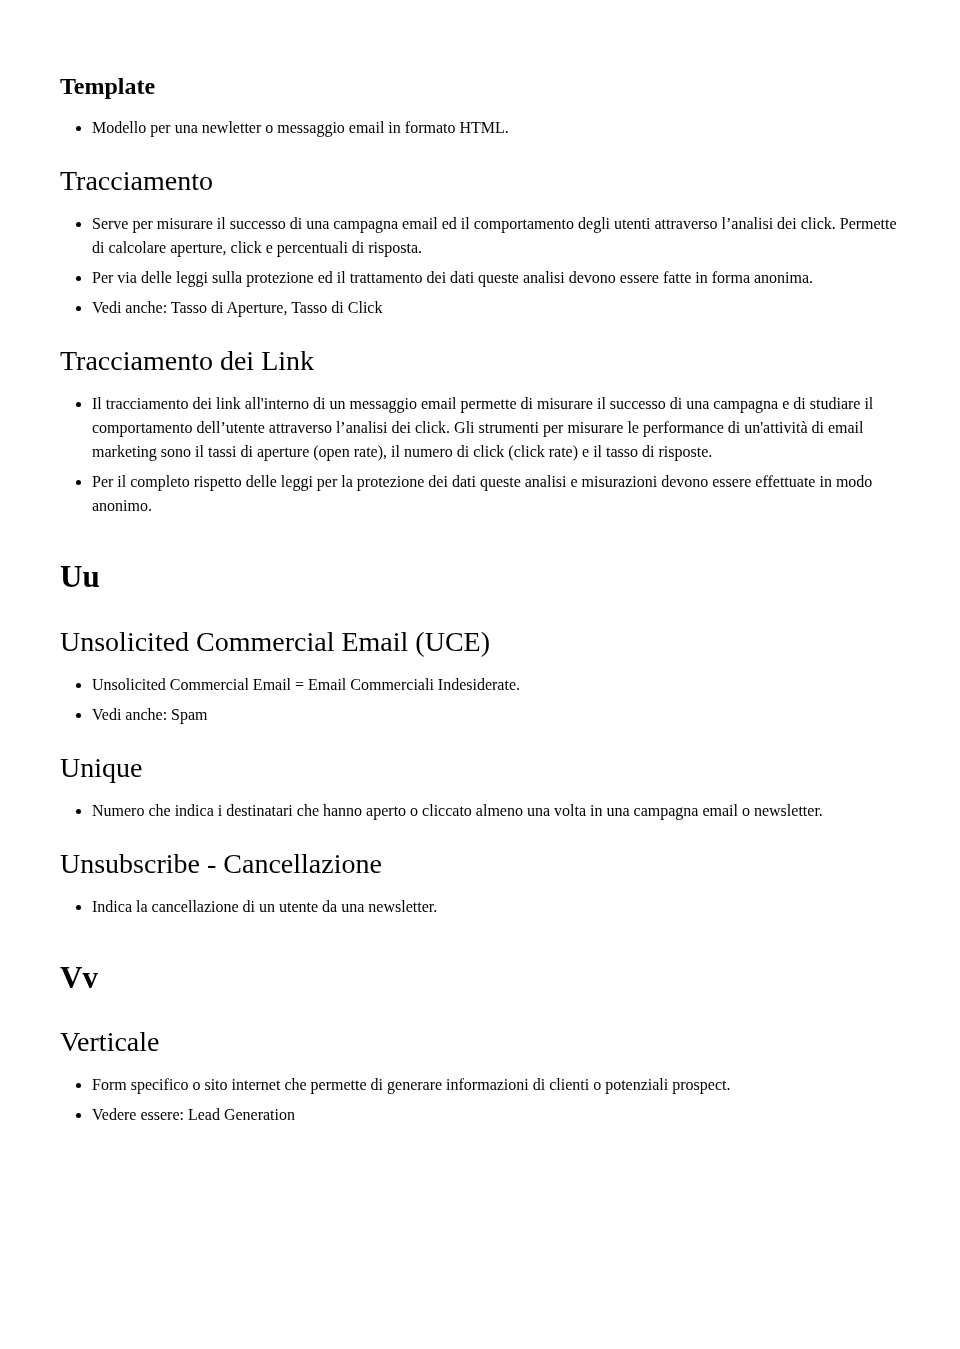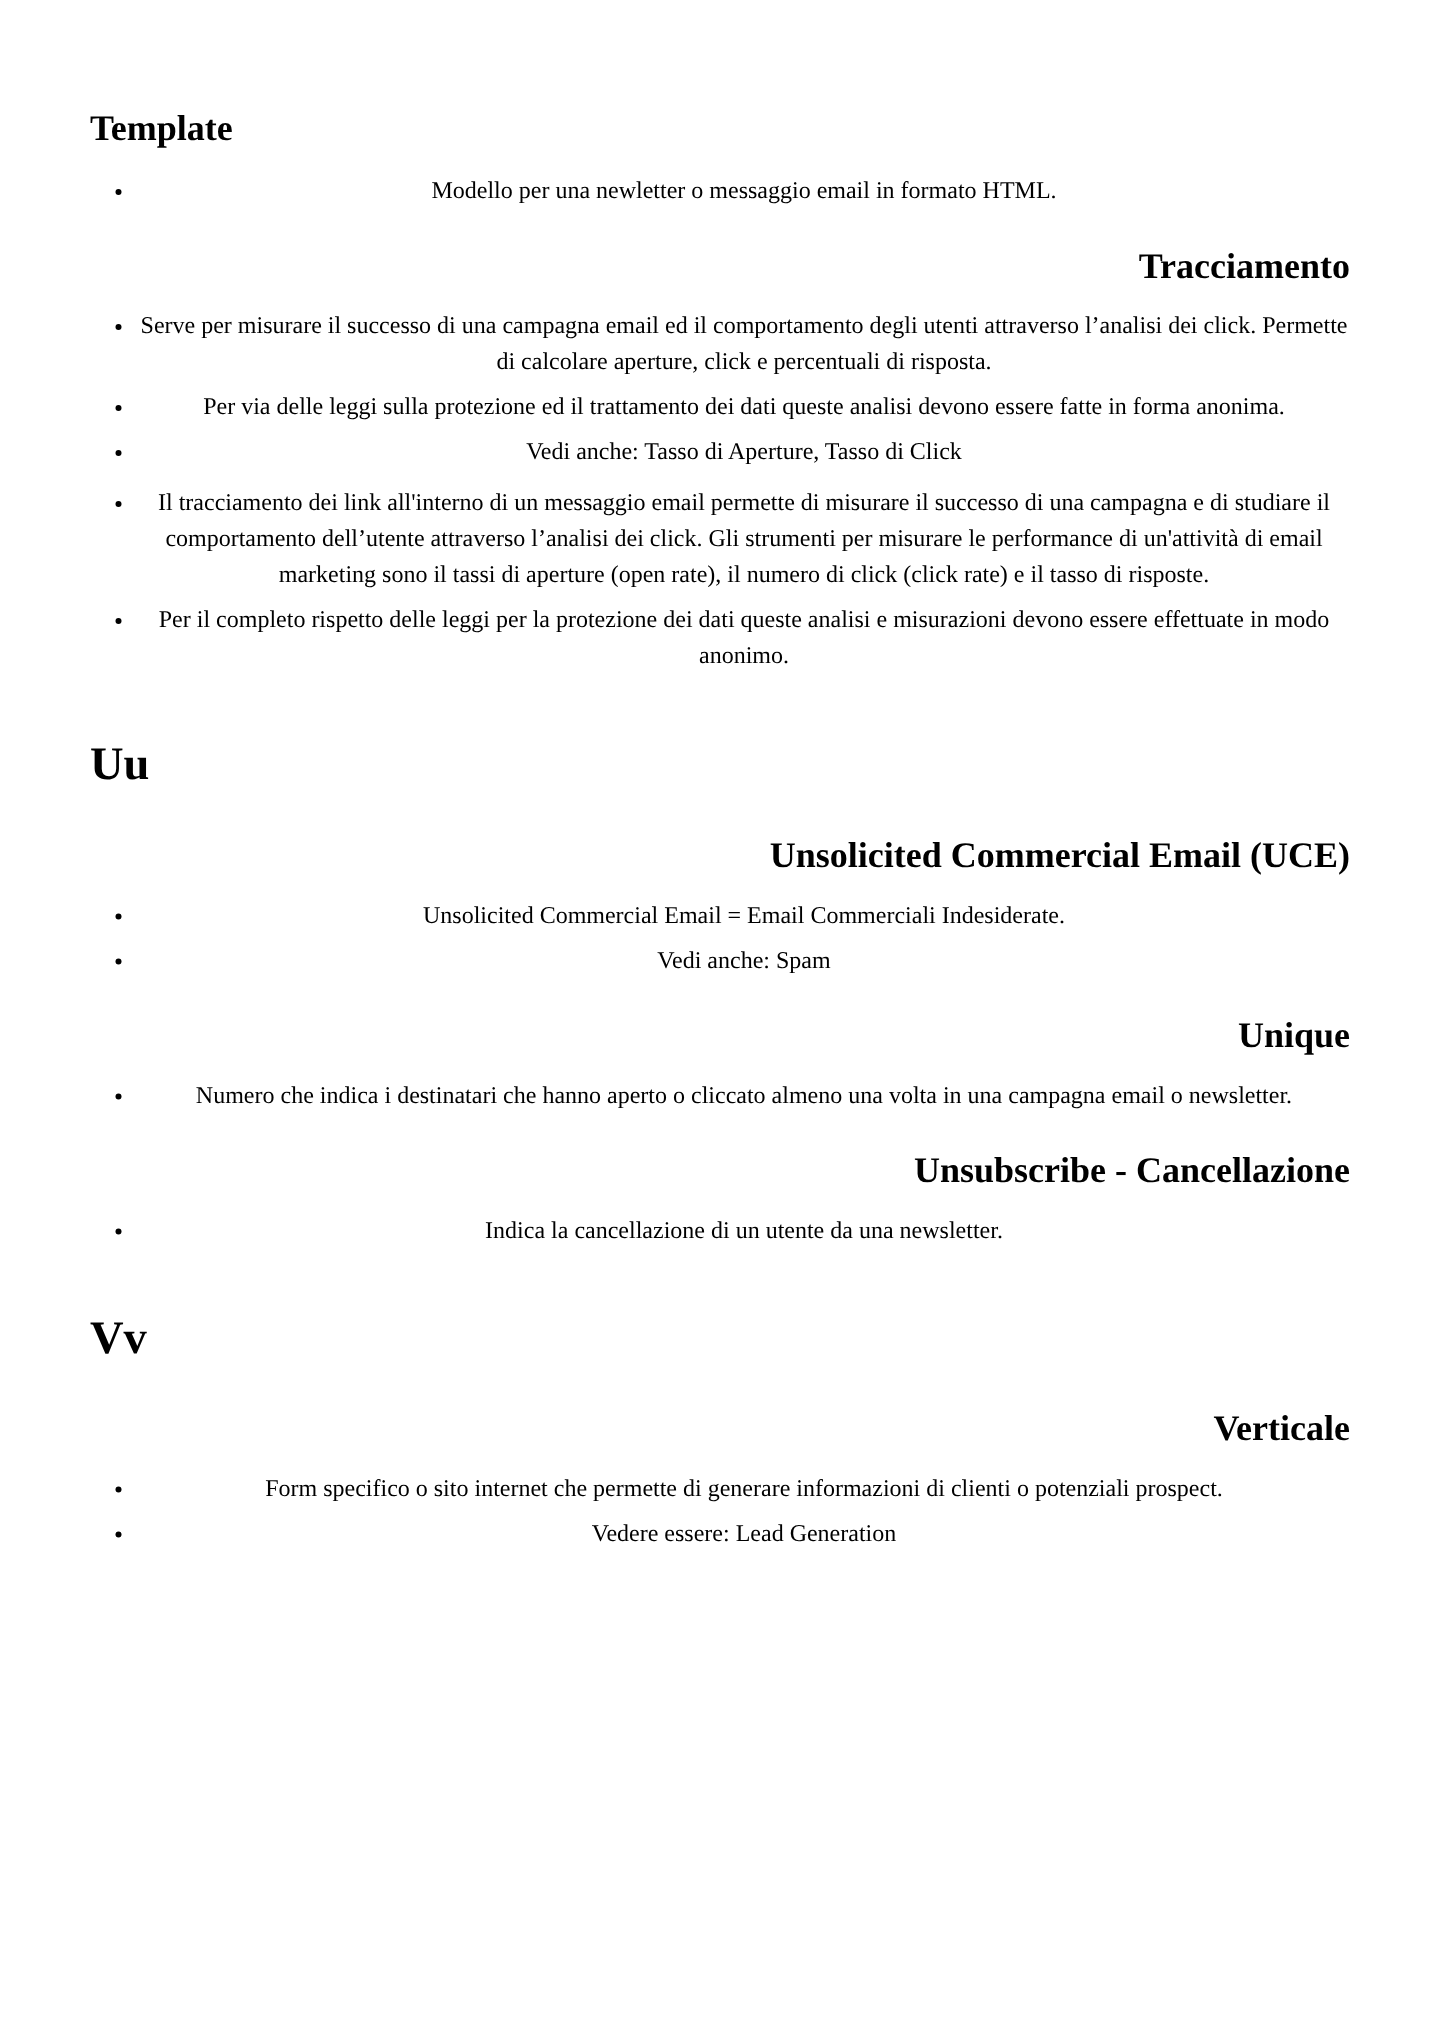--- a/index.html
+++ b/index.html
@@ -16,55 +16,54 @@
       padding: 40px 60px;
       max-width: 960px;
     }
     h1.section-heading {
       font-size: 24px;
       font-weight: bold;
       margin-bottom: 12px;
       margin-top: 28px;
     }
     h2.term-heading {
-      font-size: 24px;
-      font-weight: bold;
+      font-size: 28px;
+      font-weight: normal;
       margin-bottom: 10px;
       margin-top: 20px;
-      text-align: right;
     }
     h1.letter-heading {
       font-size: 31px;
       font-weight: bold;
       margin-bottom: 16px;
       margin-top: 36px;
     }
     ul {
       margin-left: 32px;
       margin-bottom: 10px;
     }
     ul li {
       margin-bottom: 6px;
-      text-align: center;
     }
   </style>
 </head>
 <body>
 
 <div id="rendered-content">
     <h1 class="section-heading">Template</h1>
     <ul>
       <li>Modello per una newletter o messaggio email in formato HTML.</li>
     </ul>
     <h2 class="term-heading">Tracciamento</h2>
     <ul>
       <li>Serve per misurare il successo di una campagna email ed il comportamento degli utenti attraverso l’analisi dei click. Permette di calcolare aperture, click e percentuali di risposta.</li>
       <li>Per via delle leggi sulla protezione ed il trattamento dei dati queste analisi devono essere fatte in forma anonima.</li>
       <li>Vedi anche: Tasso di Aperture, Tasso di Click</li>
     </ul>
+    <h2 class="term-heading">Tracciamento dei Link</h2>
     <ul>
       <li>Il tracciamento dei link all'interno di un messaggio email permette di  misurare il successo di una campagna e di studiare il comportamento dell’utente attraverso l’analisi dei click. Gli strumenti per misurare le performance di un'attività di email marketing sono il tassi di aperture (open rate), il numero di click (click rate) e il tasso di risposte.</li>
       <li>Per il completo rispetto delle leggi per la protezione dei dati queste analisi e misurazioni devono essere effettuate in modo anonimo.</li>
     </ul>
     <h1 class="letter-heading">Uu</h1>
     <h2 class="term-heading">Unsolicited Commercial Email (UCE)</h2>
     <ul>
       <li>Unsolicited Commercial Email = Email Commerciali Indesiderate.</li>
       <li>Vedi anche: Spam</li>
     </ul>

